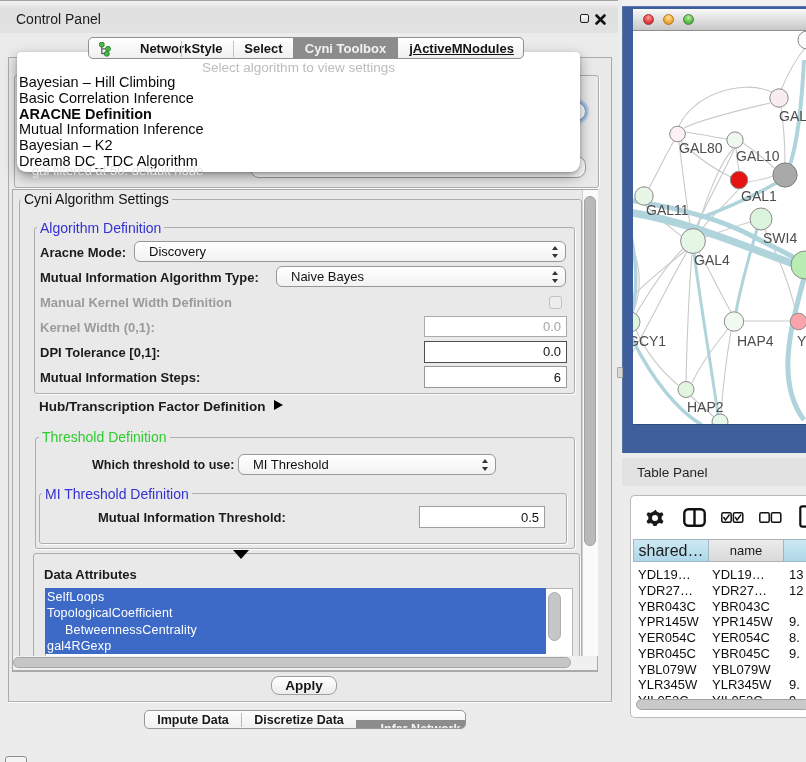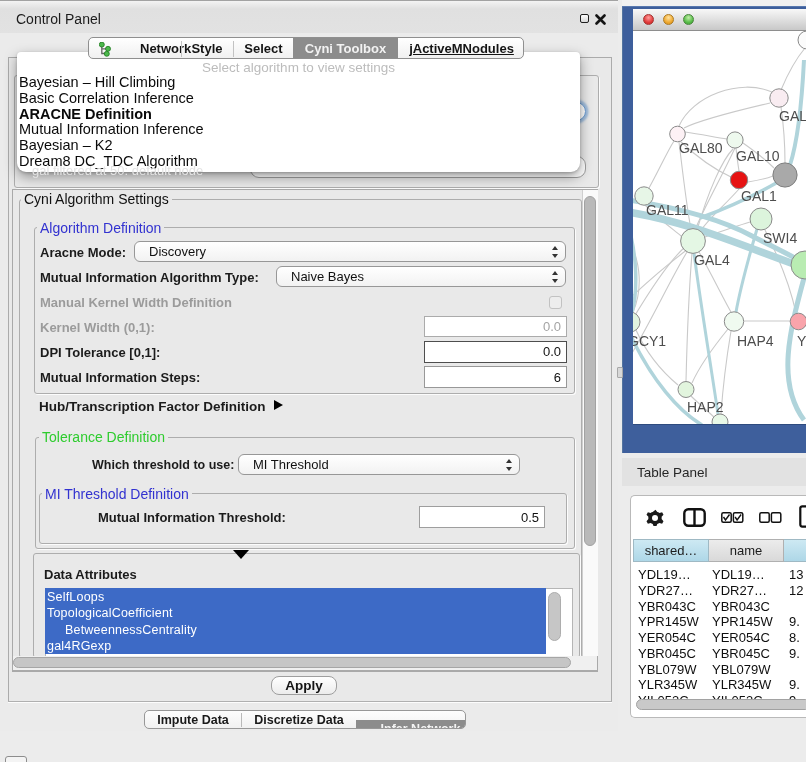--- a/index.html
+++ b/index.html
@@ -70,24 +70,24 @@
   <div class="lbl" style="left:40px;top:345px;">DPI Tolerance [0,1]:</div>
   <div class="fld" style="left:424px;top:341px;width:143px;height:22px;line-height:20px;border:1.5px solid #4e4e4e;">0.0</div>
 
   <div class="lbl" style="left:40px;top:370px;">Mutual Information Steps:</div>
   <div class="fld" style="left:424px;top:366px;width:143px;height:22px;line-height:21px;border:1px solid #989898;">6</div>
 
   <div class="lbl" style="left:39px;top:399px;font-size:13.5px;">Hub/Transcription Factor Definition</div>
   <div class="abs" style="left:274px;top:400px;width:0;height:0;border-top:5.5px solid transparent;border-bottom:5.5px solid transparent;border-left:9px solid #000;"></div>
 
   <div class="grp" style="left:35px;top:437px;width:538px;height:110px;"></div>
-  <div class="gl" style="left:39px;top:429.5px;color:#2ecc2e;">Tolerance Definition</div>
+  <div class="gl" style="left:39px;top:429.5px;color:#2ecc2e;">Threshold Definition</div>
 
   <div class="lbl" style="left:92px;top:458px;font-size:12.5px;">Which threshold to use:</div>
-  <div class="combo" style="left:238px;top:454px;width:282px;height:21px;line-height:20px;padding-left:14px;">MI Threshold<span class="ar">
+  <div class="combo" style="left:238px;top:454px;width:258px;height:21px;line-height:20px;padding-left:14px;">MI Threshold<span class="ar">
         <i class="up"></i>
         <i class="dn"></i>
       </span></div>
 
   <div class="grp" style="left:39px;top:493px;width:526px;height:49px;"></div>
   <div class="gl" style="left:42px;top:486.5px;color:#3232d0;">MI Threshold Definition</div>
   <div class="lbl" style="left:50px;top:510px;padding-left:48px;">Mutual Information Threshold:</div>
   <div class="fld" style="left:419px;top:506px;width:126px;height:22px;line-height:21px;border:1px solid #9e9e9e;">0.5</div>
 
   <div class="grp" style="left:33px;top:553px;width:545px;height:103px;"></div>
@@ -257,21 +257,21 @@
   </svg>
   <svg class="abs" style="left:128px;top:16px;" width="23" height="12" viewBox="0 0 23 12">
     <rect x="0.8" y="0.8" width="9.4" height="9.4" rx="1.5" fill="none" stroke="#111" stroke-width="1.5"></rect>
     <rect x="12.4" y="0.8" width="9.4" height="9.4" rx="1.5" fill="none" stroke="#111" stroke-width="1.5"></rect>
   </svg>
   <svg class="abs" style="left:168px;top:9px;" width="18" height="23" viewBox="0 0 18 23">
     <path d="M1.3 3 A2 2 0 0 1 3.3 1.3 L10 1.3 L15.5 6.5 L15.5 20 A2 2 0 0 1 13.5 21.6 L3.3 21.6 A2 2 0 0 1 1.3 19.6 Z" fill="none" stroke="#111" stroke-width="2.2"></path>
     <path d="M10 1.5 L10 6.7 L15.5 6.7" fill="none" stroke="#111" stroke-width="1.6"></path>
   </svg>
 
-  <div class="abs" style="left:2px;top:43px;width:76px;height:23px;background:linear-gradient(#cde9f3,#aed7e7);border:1px solid #9fb9c4;box-sizing:border-box;text-align:center;line-height:22px;font-size:13px;color:#1c1c1c;">shared…</div>
+  <div class="abs" style="left:2px;top:43px;width:76px;height:23px;background:linear-gradient(#cde9f3,#aed7e7);border:1px solid #9fb9c4;box-sizing:border-box;text-align:center;line-height:22px;font-size:16px;color:#1c1c1c;">shared…</div>
   <div class="abs" style="left:78px;top:43px;width:75px;height:23px;background:linear-gradient(#ececec,#d9d9d9);border:1px solid #b0b0b0;border-left:none;box-sizing:border-box;text-align:center;line-height:22px;font-size:13px;color:#1c1c1c;">name</div>
   <div class="abs" style="left:153px;top:43px;width:27px;height:23px;background:linear-gradient(#cde9f3,#aed7e7);border:1px solid #9fb9c4;border-left:none;box-sizing:border-box;"></div>
 
   <div class="abs" style="left:0;top:70px;width:180px;height:133px;overflow:hidden;font-size:13px;color:#0f0f0f;">
     <span style="position:absolute;left:7px;top:1.00px;">YDL19…</span>
       <span style="position:absolute;left:81px;top:1.00px;">YDL19…</span>
       <span style="position:absolute;left:158px;top:1.00px;">13</span>
     <span style="position:absolute;left:7px;top:16.75px;">YDR27…</span>
       <span style="position:absolute;left:81px;top:16.75px;">YDR27…</span>
       <span style="position:absolute;left:158px;top:16.75px;">12</span>

